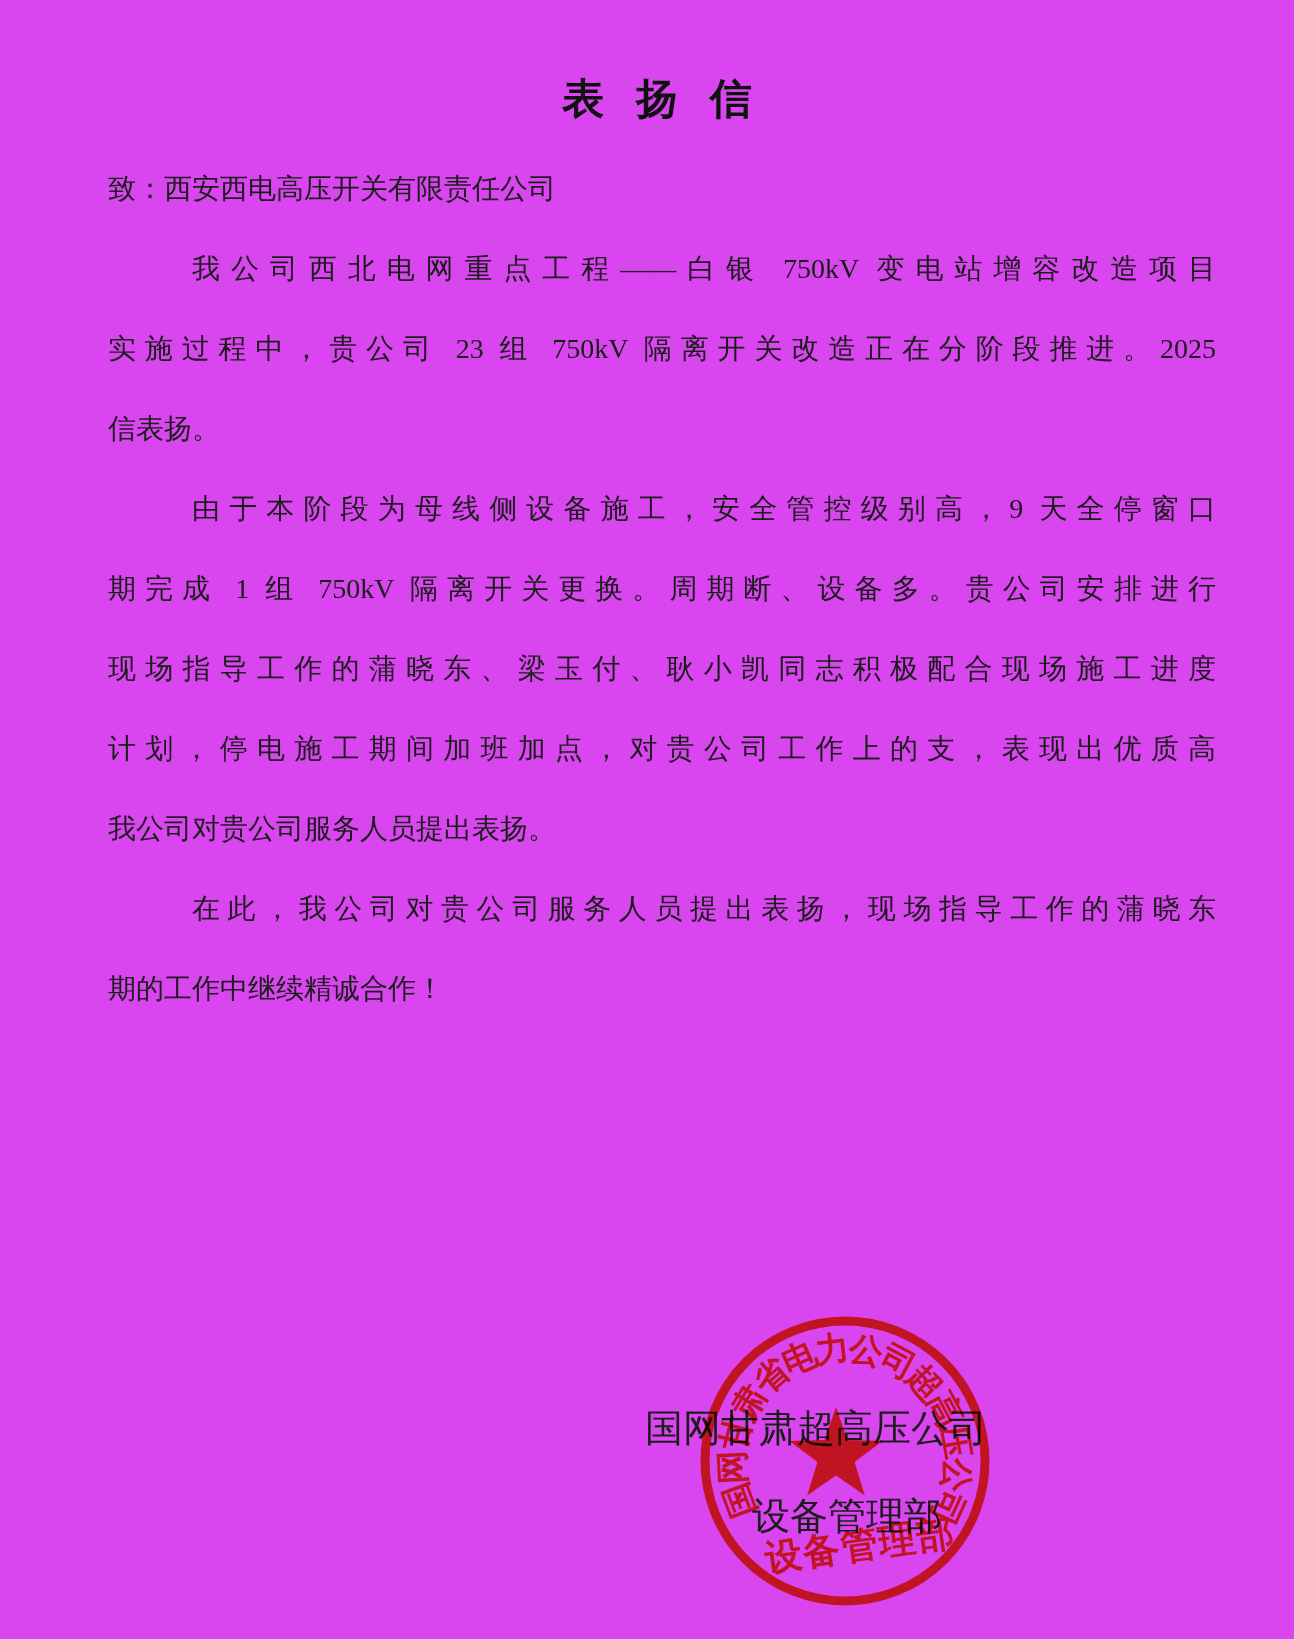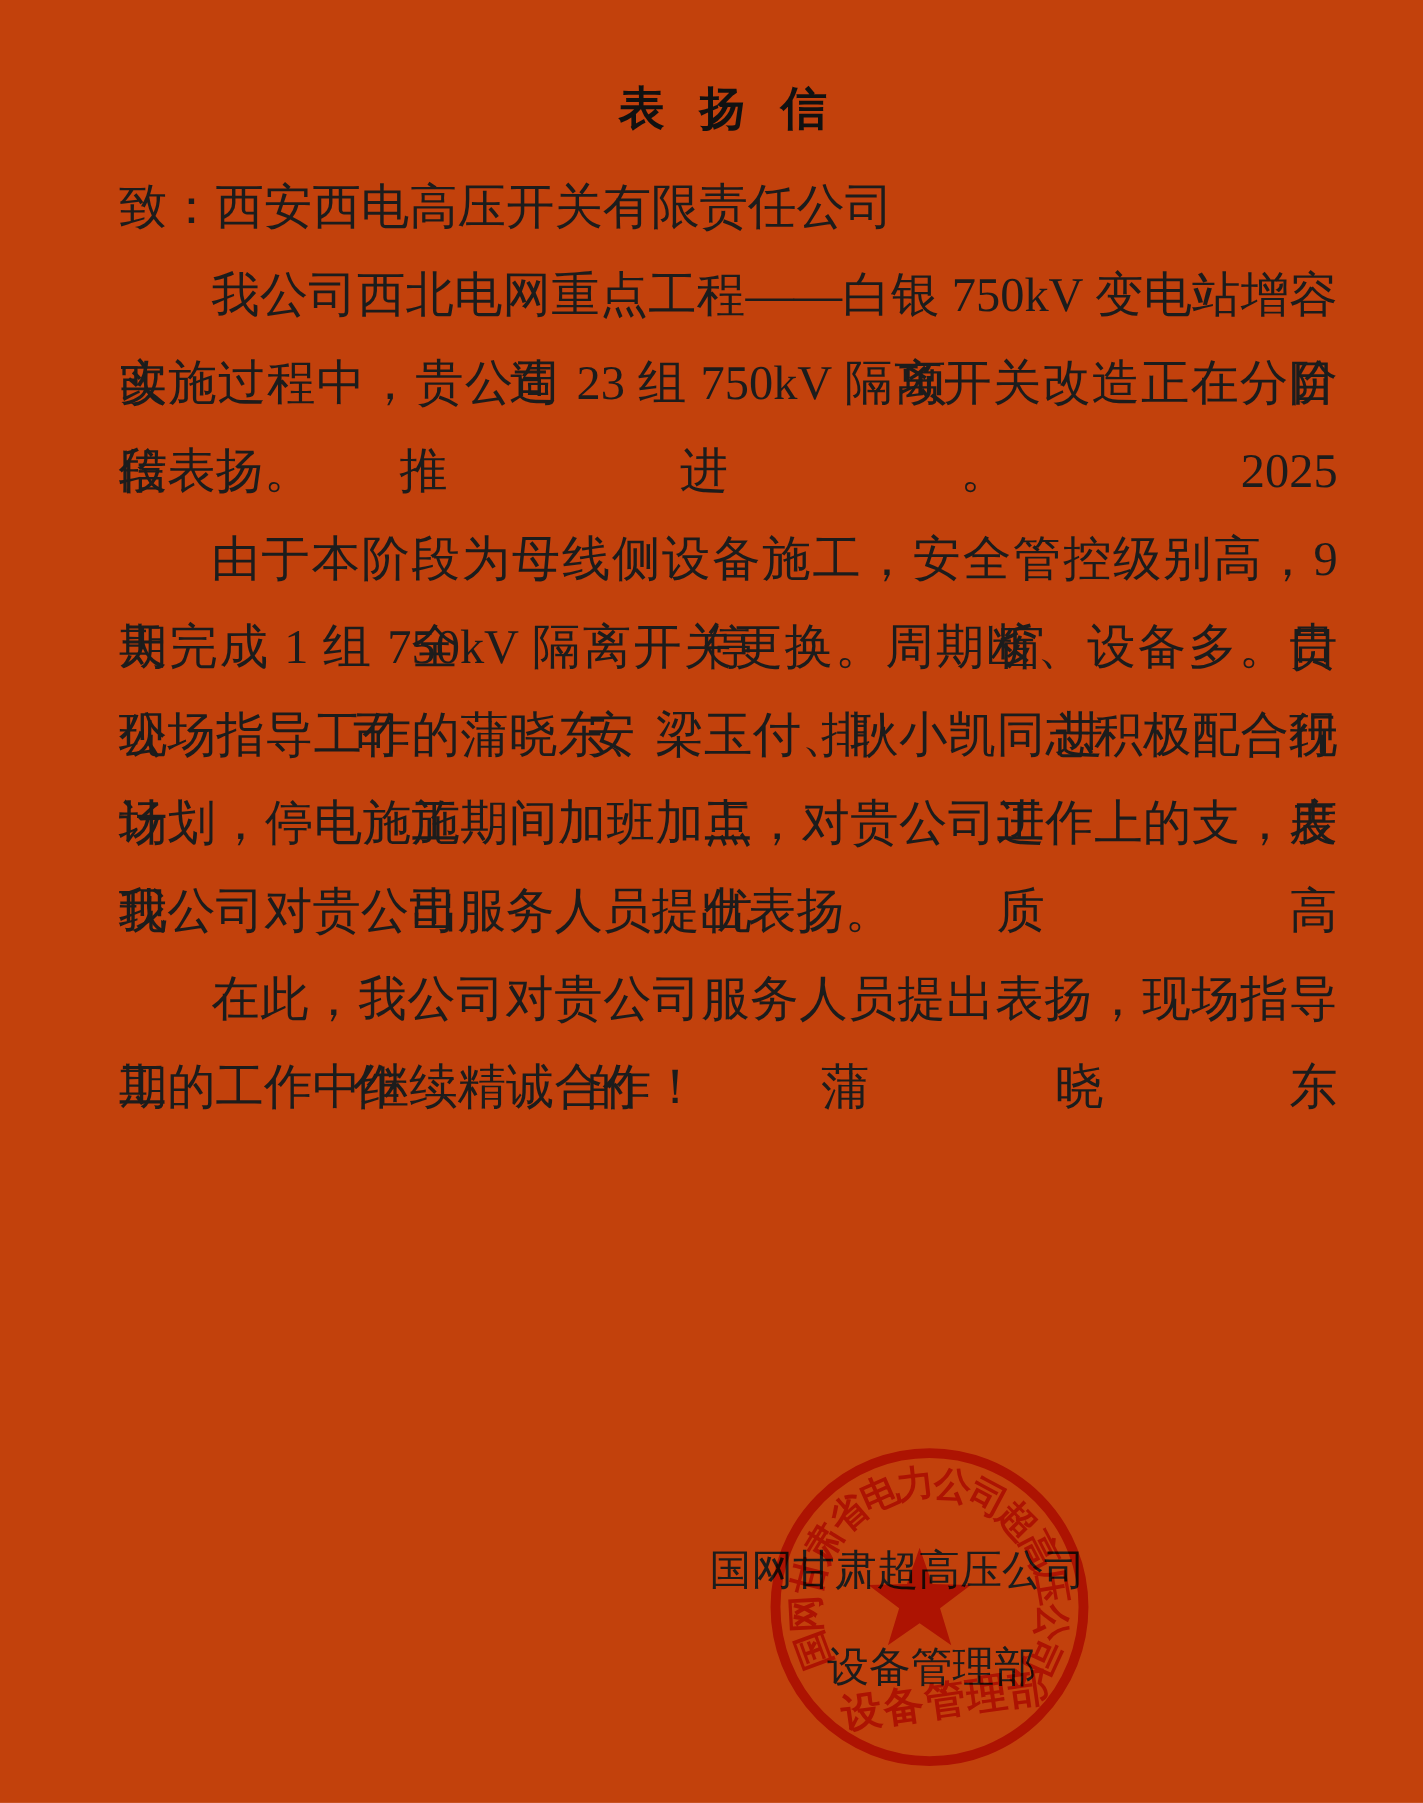--- a/index.html
+++ b/index.html
@@ -1,19 +1,19 @@
 <!DOCTYPE html>
 <html><head>
 <meta charset="utf-8">
 <style>
   html,body{margin:0;padding:0;background:#ffffff;}
   .page{
     position:relative;
     width:1294px;height:1639px;
-    background:#c2410c;
+    background:#d946ef;
     overflow:hidden;
     font-family:"Liberation Serif","DejaVu Serif",serif;
     color:#1a1a1a;
   }
   .doc{
     padding:0 78px 0 108px; 
   }
   .title{
     margin:0;
     padding-top:76px;
@@ -23,21 +23,21 @@
     font-family:"Liberation Sans","DejaVu Sans",sans-serif;
     font-weight:bold;
     font-size:42px;
     letter-spacing:10px;
     color:#111;
   }
   .title-gap{height:27px;}
   .line{
     height:80px;
     line-height:80px;
-    font-size:44px;
+    font-size:28px;
     white-space:normal;
     color:#1c1c1c;
   }
   .just{
     text-align:justify;
     text-align-last:justify;
     font-family:Liberation Serif, serif;
   }
   .end, .salutation{
     text-align:left;

